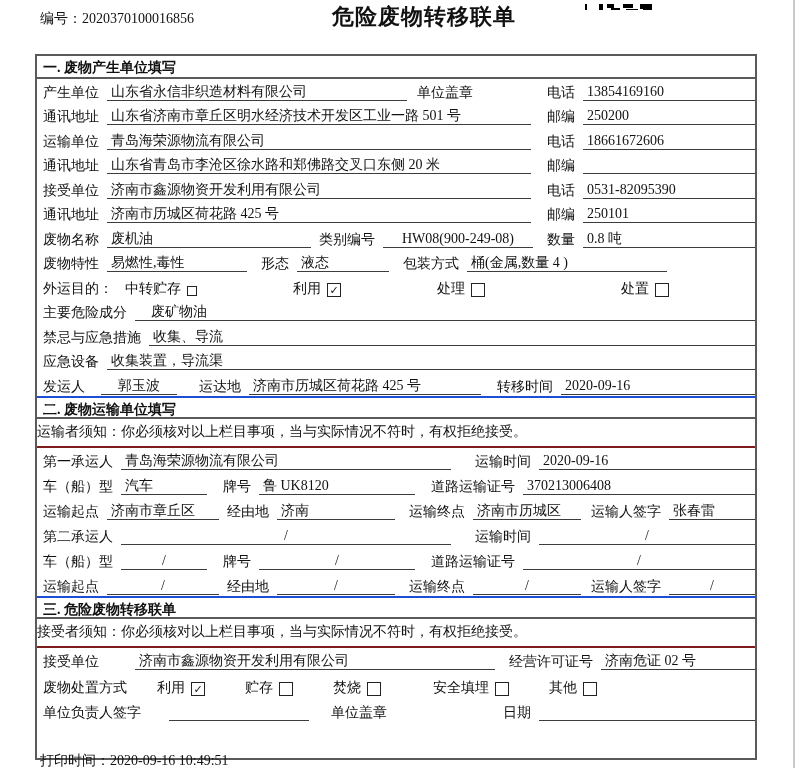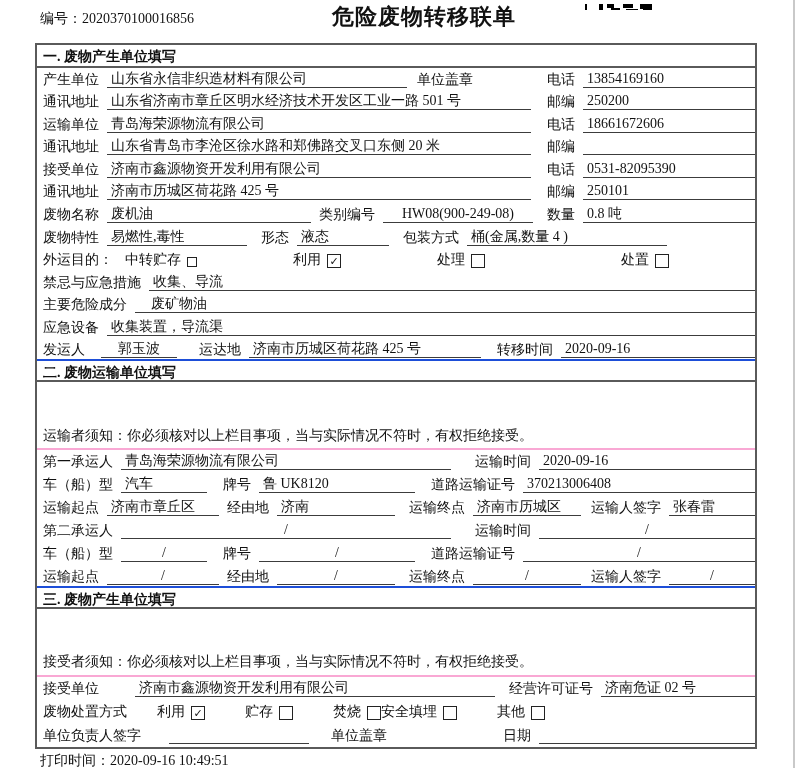--- a/index.html
+++ b/index.html
@@ -3,27 +3,27 @@
 <meta charset="utf-8">
 <style>
   html,body{margin:0;padding:0;background:#fff;}
   .page{position:relative;width:796px;height:768px;background:#fff;overflow:hidden;
         font-family:"Liberation Serif","DejaVu Serif",serif;color:#111;}
   .docno{position:absolute;left:40px;top:10px;font-size:14px;white-space:nowrap;}
   .title{position:absolute;left:332px;top:2px;font-size:22px;font-weight:bold;letter-spacing:1px;white-space:nowrap;}
   .qr{position:absolute;left:585px;top:0;width:68px;height:10px;overflow:hidden;}
   .edge{position:absolute;right:1px;top:0;width:2px;height:768px;background:#c9c9c9;}
 
-  .formbox{position:absolute;left:35px;top:43px;width:722px;height:706px;
+  .formbox{position:absolute;left:35px;top:54px;width:722px;height:706px;
            border:2px solid #5a5a5a;box-sizing:border-box;display:flex;flex-direction:column;background:#fff;}
   .sec-h{font-weight:bold;font-size:14px;line-height:16px;padding:4px 0 2px 6px;height:23px;
          box-sizing:border-box;border-bottom:2px solid #5a5a5a;}
   .sec-h.mid{border-top:2px solid #1d4ed8;margin-top:-2px;}
-  .notice{height:29px;box-sizing:border-box;border-bottom:2px solid #f9a8d4;
-          display:flex;align-items:center;padding-left:6px;font-size:14px;margin-top:41px;}
+  .notice{height:29px;box-sizing:border-box;border-bottom:2px solid #7f1d1d;
+          display:flex;align-items:center;padding-left:0;font-size:14px;}
   .row{display:flex;align-items:flex-end;height:24.5px;box-sizing:border-box;
        padding:0 0 3px 6px;font-size:14px;}
   .row2{height:25px;}
   .row3{height:25.5px;}
   .lbl{white-space:nowrap;margin-right:8px;flex:none;line-height:16px;}
   .v{border-bottom:1px solid #3c3c3c;padding:0 4px;white-space:nowrap;overflow:hidden;
      min-height:15px;box-sizing:border-box;flex:none;line-height:16px;}
   .fill{flex:1;}
   .tc{text-align:center;}
   .left-part{display:flex;align-items:flex-end;width:504px;flex:none;}
@@ -139,27 +139,27 @@
       <span class="cb cb-sm"></span>
       <span class="plain" style="margin-left:96px">利用</span>
       <span class="cb">✓</span>
       <span class="plain" style="margin-left:96px">处理</span>
       <span class="cb"></span>
       <span class="plain" style="margin-left:136px">处置</span>
       <span class="cb"></span>
     </div>
 
     <div class="row">
+      <span class="lbl">主要危险成分</span>
+      <span class="v fill" style="padding-left:16px">废矿物油</span>
+    </div>
+
+    <div class="row">
       <span class="lbl">禁忌与应急措施</span>
       <span class="v fill">收集、导流</span>
-    </div>
-
-    <div class="row">
-      <span class="lbl">主要危险成分</span>
-      <span class="v fill" style="padding-left:16px">废矿物油</span>
     </div>
 
     <div class="row">
       <span class="lbl">应急设备</span>
       <span class="v fill">收集装置，导流渠</span>
     </div>
 
     <div class="row">
       <span class="lbl">发运人</span>
       <span class="v tc" style="width:76px;margin-left:8px">郭玉波</span>
@@ -219,40 +219,40 @@
       <span class="lbl">运输起点</span>
       <span class="v tc" style="width:112px">/</span>
       <span class="lbl" style="margin-left:8px">经由地</span>
       <span class="v tc" style="width:118px">/</span>
       <span class="lbl" style="margin-left:14px">运输终点</span>
       <span class="v tc" style="width:108px">/</span>
       <span class="lbl" style="margin-left:10px">运输人签字</span>
       <span class="v tc fill">/</span>
     </div>
 
-    <div class="sec-h mid">三. 废物产生单位填写</div>
+    <div class="sec-h mid">三. 危险废物转移联单</div>
     <div class="notice">接受者须知：你必须核对以上栏目事项，当与实际情况不符时，有权拒绝接受。</div>
 
     <div class="row row3">
       <span class="lbl">接受单位</span>
       <span class="v" style="width:360px;margin-left:28px">济南市鑫源物资开发利用有限公司</span>
       <span class="lbl" style="margin-left:14px">经营许可证号</span>
       <span class="v fill">济南危证 02 号</span>
     </div>
 
 
     <div class="row row3">
       <span class="lbl">废物处置方式</span>
       <span class="plain" style="margin-left:22px">利用</span>
       <span class="cb">✓</span>
       <span class="plain" style="margin-left:40px">贮存</span>
       <span class="cb"></span>
       <span class="plain" style="margin-left:40px">焚烧</span>
       <span class="cb"></span>
-      <span class="plain" style="">安全填埋</span>
+      <span class="plain" style="margin-left:52px">安全填埋</span>
       <span class="cb"></span>
       <span class="plain" style="margin-left:40px">其他</span>
       <span class="cb"></span>
     </div>
 
     <div class="row row3">
       <span class="lbl">单位负责人签字</span>
       <span class="v" style="width:140px;margin-left:20px"></span>
       <span class="plain" style="margin-left:22px">单位盖章</span>
       <span class="lbl" style="margin-left:116px">日期</span>

